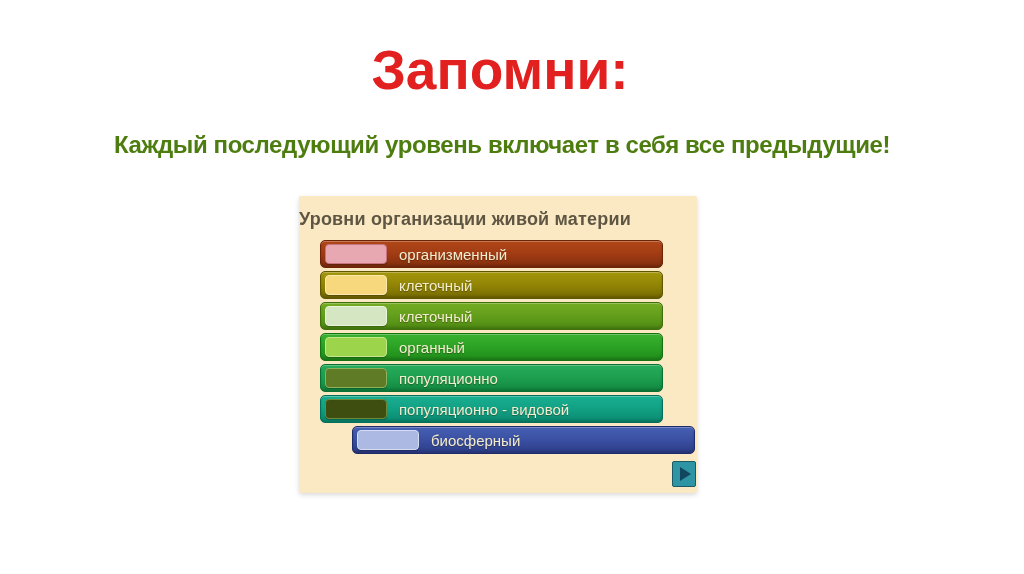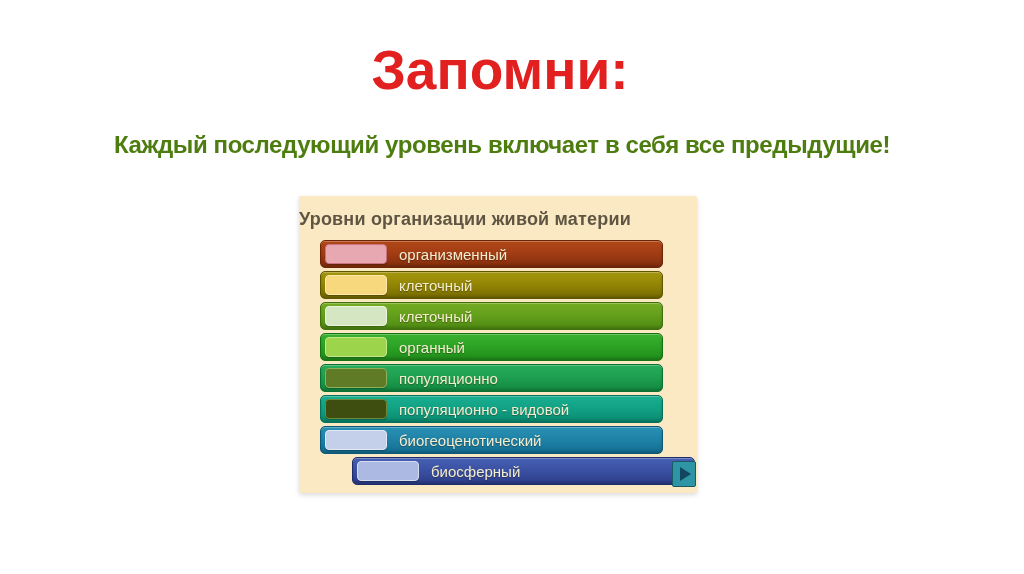--- a/index.html
+++ b/index.html
@@ -127,24 +127,20 @@
         <span class="level-label">органный</span>
       </div>
       <div class="level-row" style="background: linear-gradient(rgb(39, 172, 91) 0%, rgb(30, 160, 80) 45%, rgb(18, 136, 64) 100%); border-color: rgb(11, 112, 52);">
         <span class="swatch" style="background: rgb(95, 123, 37); border-color: rgb(144, 177, 92);"></span>
         <span class="level-label">популяционно</span>
       </div>
       <div class="level-row" style="background: linear-gradient(rgb(26, 174, 144) 0%, rgb(18, 162, 133) 45%, rgb(10, 138, 112) 100%); border-color: rgb(4, 112, 90);">
         <span class="swatch" style="background: rgb(62, 78, 16); border-color: rgb(111, 137, 57);"></span>
         <span class="level-label">популяционно - видовой</span>
       </div>
-      <div class="level-row" style="background: linear-gradient(rgb(41, 145, 180) 0%, rgb(31, 131, 168) 45%, rgb(20, 110, 146) 100%); border-color: rgb(13, 88, 120);">
-        <span class="swatch" style="background: rgb(196, 207, 234); border-color: rgb(227, 233, 247);"></span>
-        <span class="level-label">биогеоценотический</span>
-      </div>
       <div class="level-row" style="background: linear-gradient(rgb(70, 96, 178) 0%, rgb(59, 81, 164) 45%, rgb(44, 61, 136) 100%); border-color: rgb(31, 44, 107); margin-left: 32px;">
         <span class="swatch" style="background: rgb(172, 185, 227); border-color: rgb(213, 221, 243);"></span>
         <span class="level-label">биосферный</span>
       </div>
     </div>
 
     <div class="next-btn" style="background: rgb(46, 149, 165); border-color: rgb(26, 90, 102);">
       <span class="play-arrow" style="border-left-color: rgb(18, 70, 95);"></span>
     </div>
 

